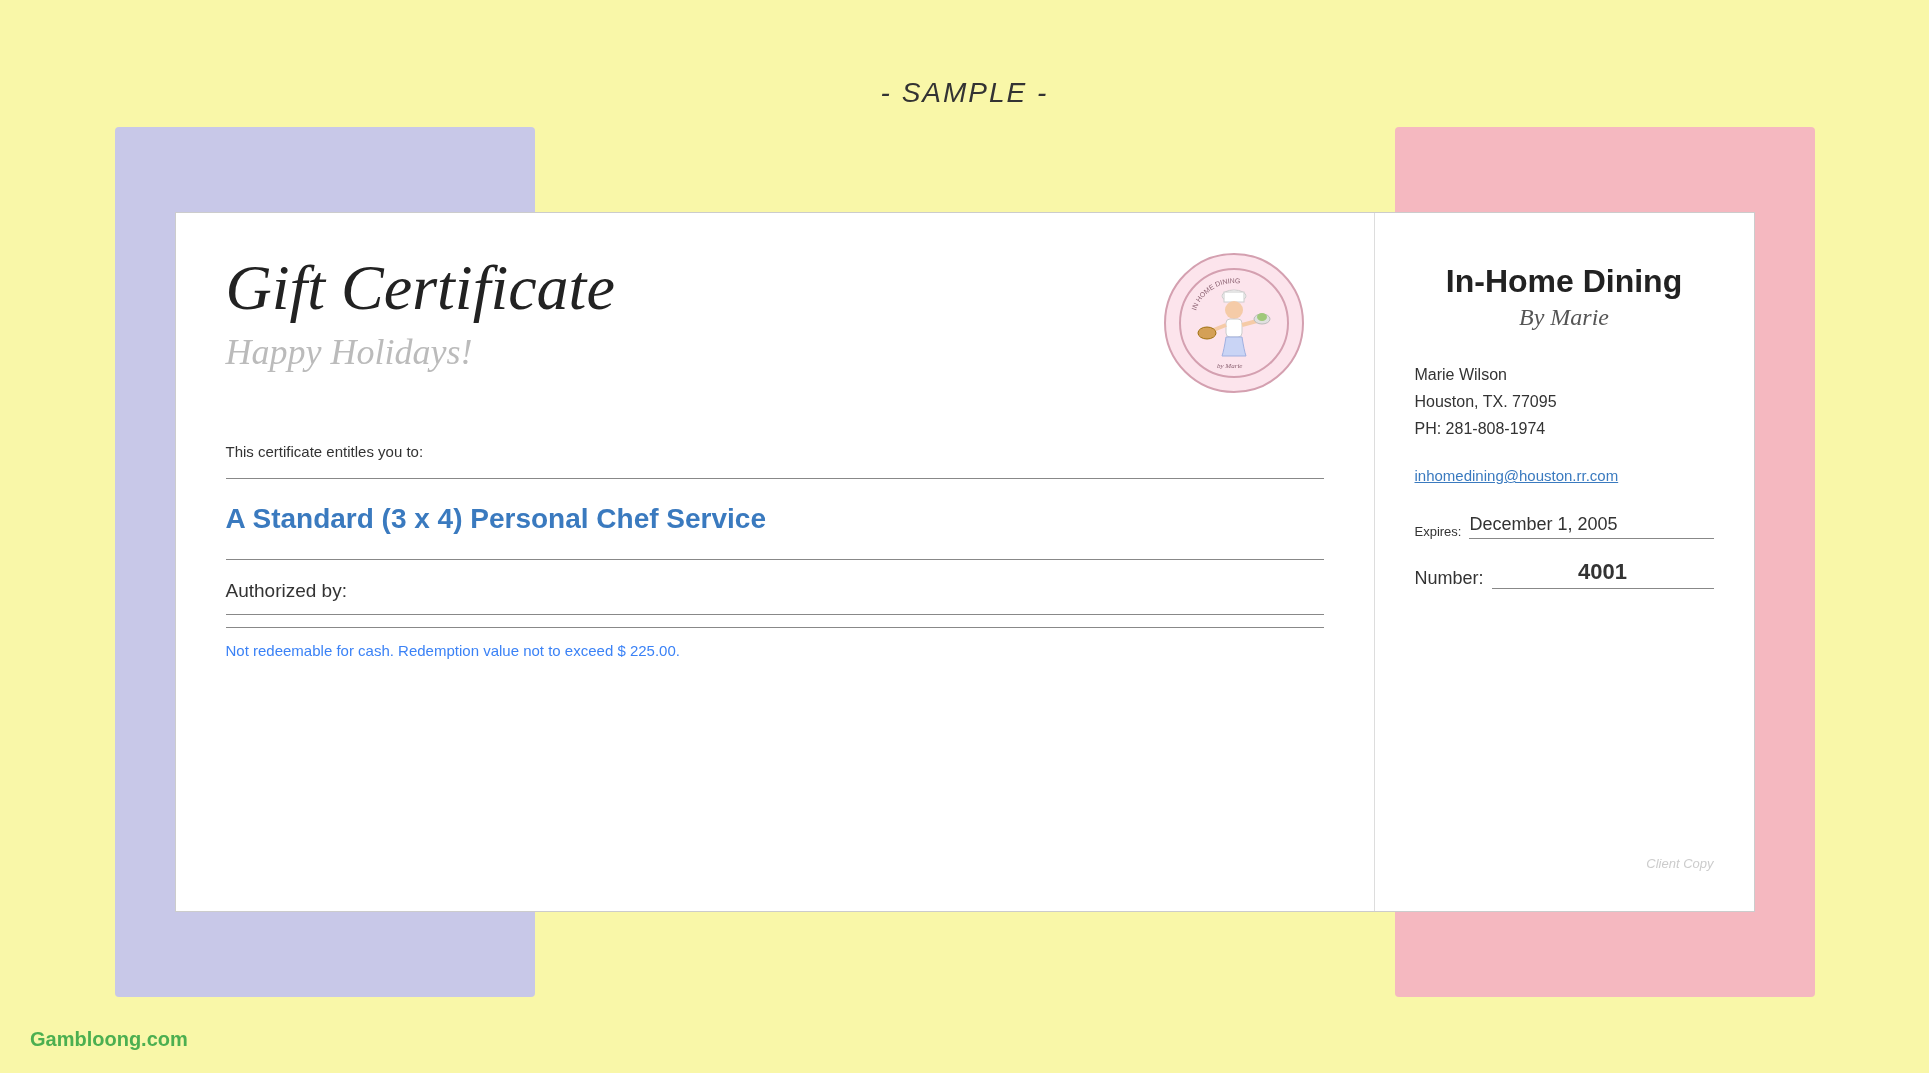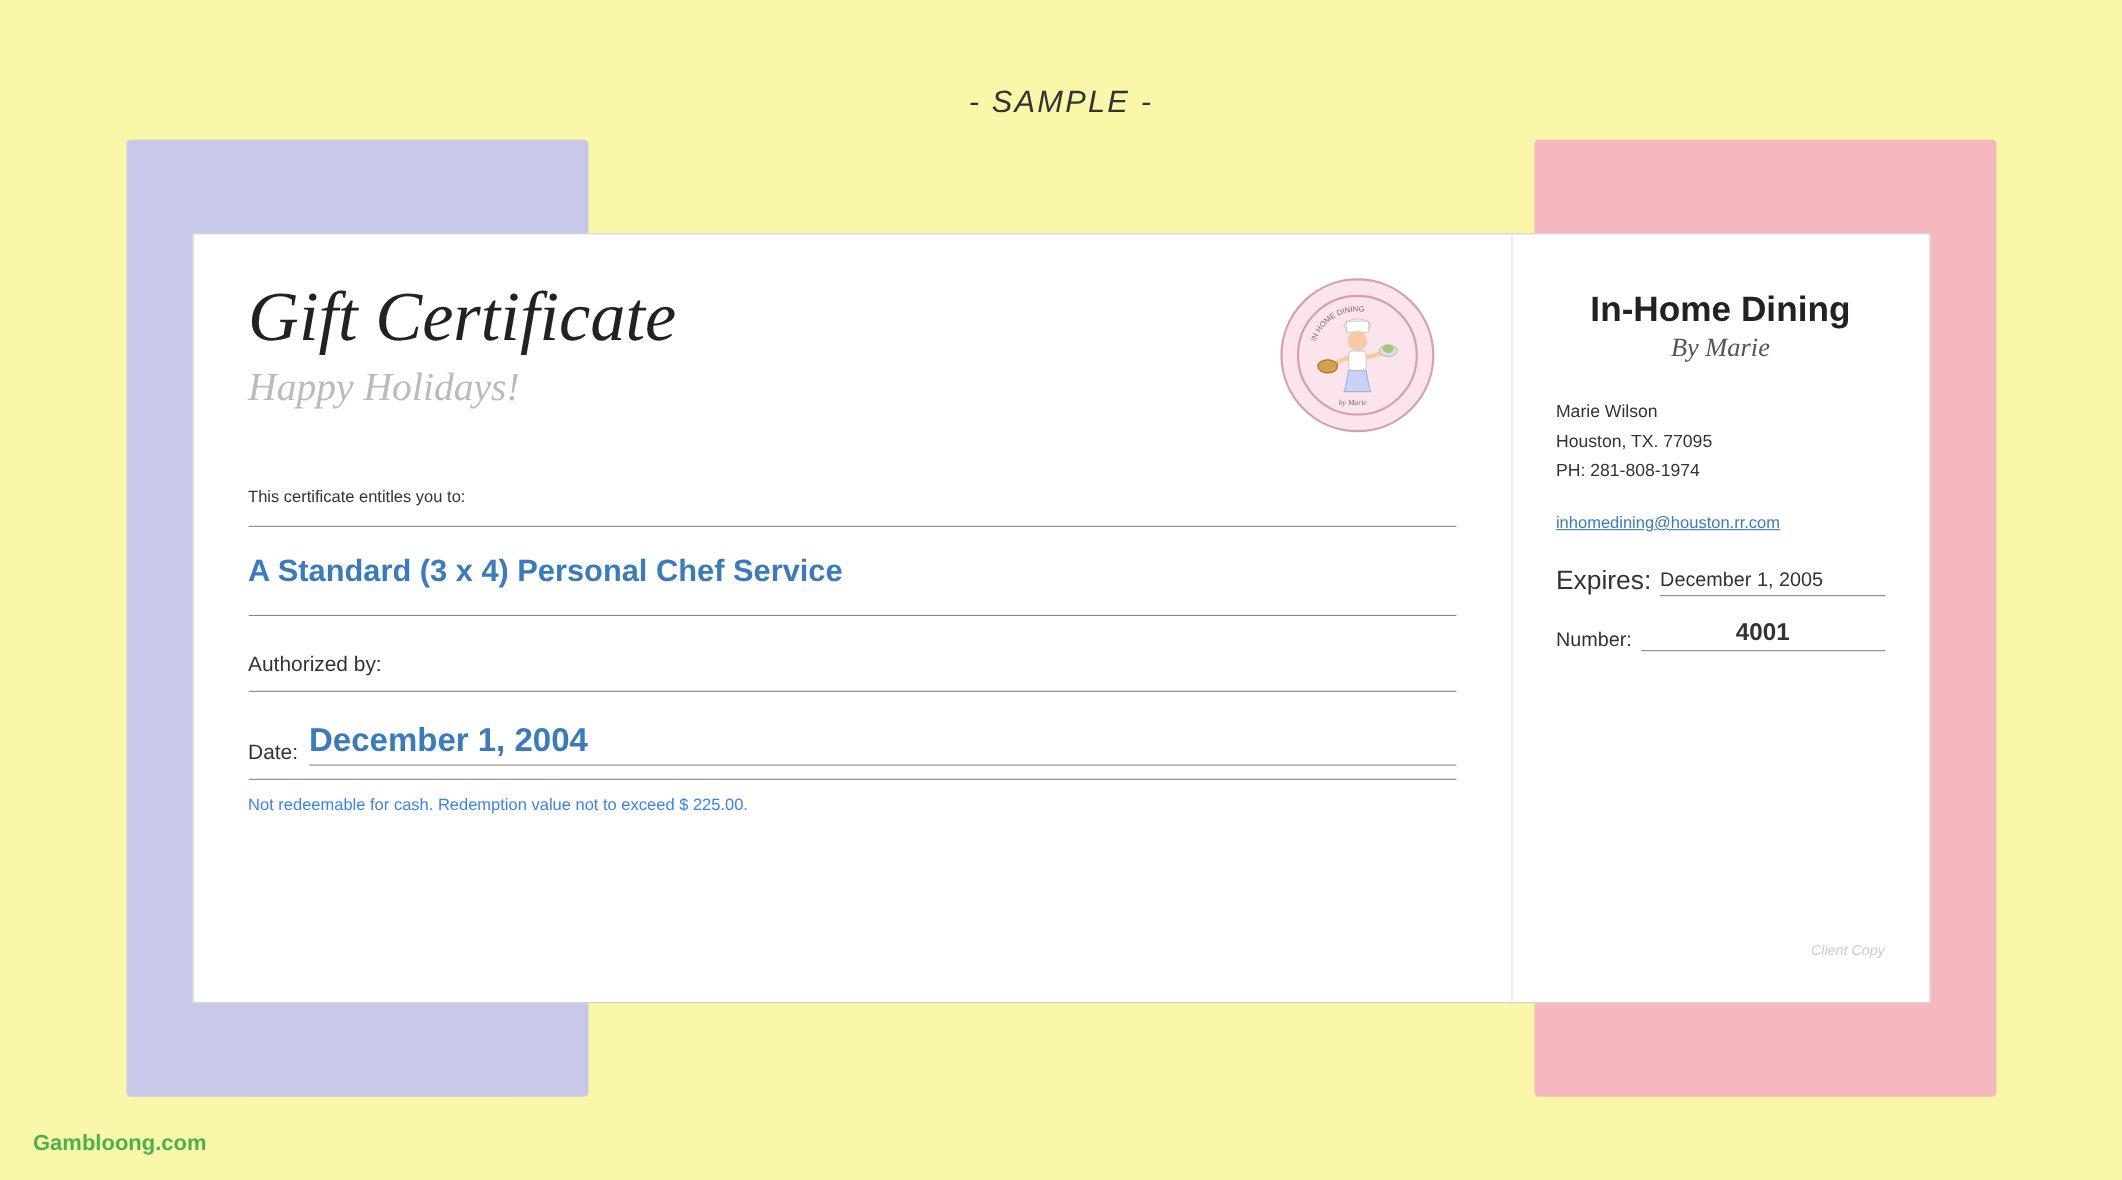--- a/index.html
+++ b/index.html
@@ -113,21 +113,21 @@
     .service-name {
       font-size: 28px;
       font-weight: bold;
       color: #3a7abf;
       padding: 18px 0;
     }
 
     .authorized-row {
       display: flex;
       align-items: flex-end;
-      margin-top: 28px;
+      margin-top: 14px;
       margin-bottom: 6px;
     }
 
     .authorized-label {
       font-size: 19px;
       color: #333;
       margin-right: 10px;
     }
 
     .authorized-value {
@@ -240,21 +240,21 @@
       display: block;
     }
 
     .expires-row {
       display: flex;
       align-items: flex-end;
       margin-bottom: 20px;
     }
 
     .expires-label {
-      font-size: 24px;
+      font-size: 13px;
       color: #333;
       margin-right: 8px;
       white-space: nowrap;
     }
 
     .expires-value {
       font-size: 18px;
       color: #333;
       border-bottom: 1.5px solid #888;
       flex: 1;
@@ -359,24 +359,20 @@
 
       <div class="service-name">A Standard (3 x 4) Personal Chef Service</div>
 
       <hr class="divider">
 
       <div class="authorized-row">
         <span class="authorized-label">Authorized by:</span>
       </div>
       <hr class="divider">
 
-      <div class="date-row">
-        <span class="date-label">Date:</span>
-        <span class="date-value">December 1, 2004</span>
-      </div>
       <hr class="divider">
 
       <div class="fine-print">Not redeemable for cash. Redemption value not to exceed $ 225.00.</div>
     </div>
 
     <div class="cert-right">
       <div class="business-name">In-Home Dining</div>
       <div class="business-subtitle">By Marie</div>
 
       <div class="contact-block">

